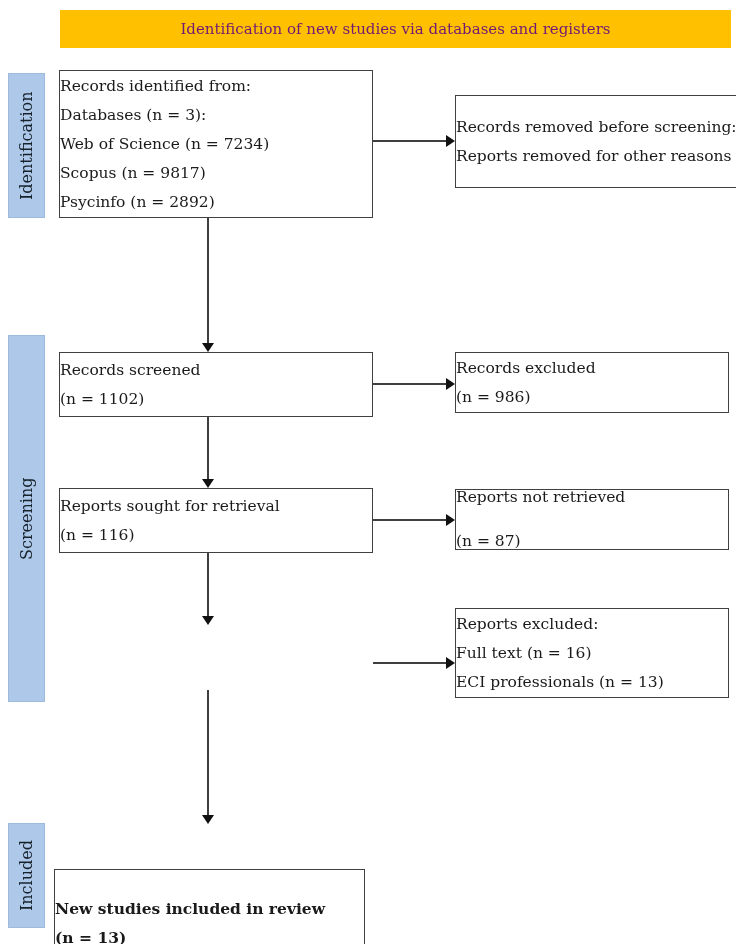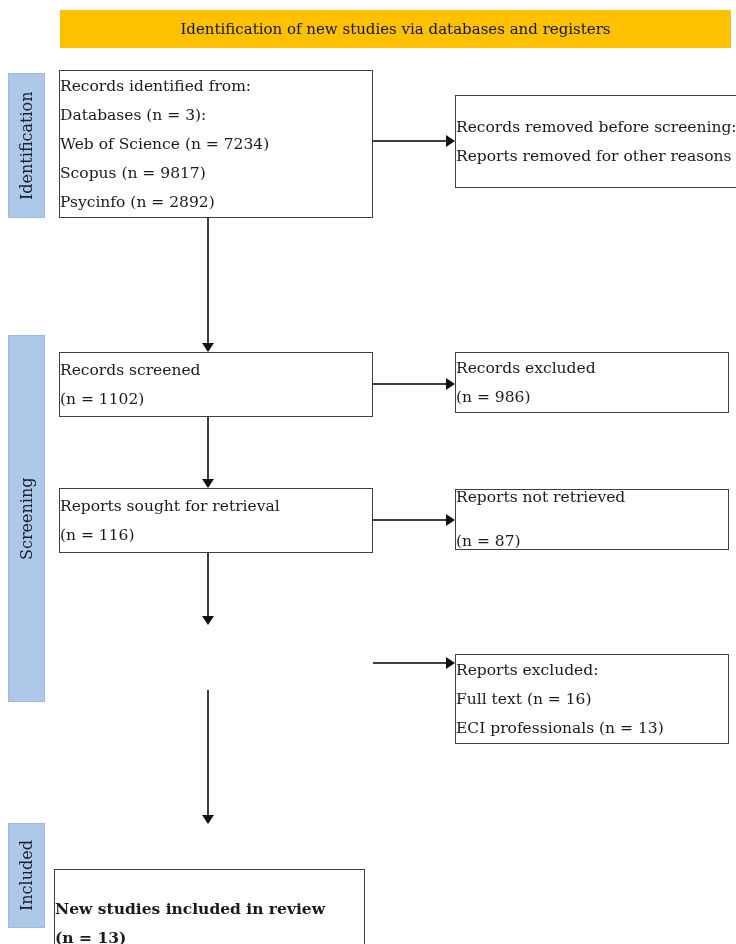--- a/index.html
+++ b/index.html
@@ -13,21 +13,21 @@
   }
   .canvas { position: absolute; inset: 0; }
 
   
   .banner {
     position: absolute;
     left: 60px; top: 10px; width: 671px; height: 38px;
     background: #FFC000;
     display: flex; align-items: center; justify-content: center;
     font-size: 15px;
-    color: #0f172a;
+    color: #701a75;
   }
 
   
   .stage {
     position: absolute;
     background: #ADC8E8;
     display: flex; align-items: center; justify-content: center;
     writing-mode: vertical-rl;
     transform: rotate(180deg);
     font-size: 16px;
@@ -50,21 +50,21 @@
     line-height: 29px;
   }
   #b1 { left: 59px;  top: 70px;  width: 314px; height: 148px; }
   #b2 { left: 59px;  top: 352px; width: 314px; height: 65px;  }
   #b3 { left: 59px;  top: 488px; width: 314px; height: 65px;  }
   #b4 { left: 59px;  top: 625px; width: 314px; height: 65px;  }
   #b5 { left: 54px;  top: 869px; width: 311px; height: 108px; font-weight: bold; }
   #r1 { left: 455px; top: 95px;  width: 330px; height: 93px;  }
   #r2 { left: 455px; top: 352px; width: 274px; height: 61px;  }
   #r3 { left: 455px; top: 489px; width: 274px; height: 61px; gap: 15px;  }
-  #r4 { left: 455px; top: 654px; width: 274px; height: 90px;  }
+  #r4 { left: 455px; top: 608px; width: 274px; height: 90px;  }
 
   
   .vline { position: absolute; width: 1.5px; background: #3f3f3f; left: 207px; }
   .hline { position: absolute; height: 1.5px; background: #3f3f3f; left: 373px; width: 73px; }
   .head-down {
     position: absolute; width: 0; height: 0; left: 202px;
     border-left: 6px solid transparent; border-right: 6px solid transparent;
     border-top: 9px solid #111111;
   }
   .head-right {

